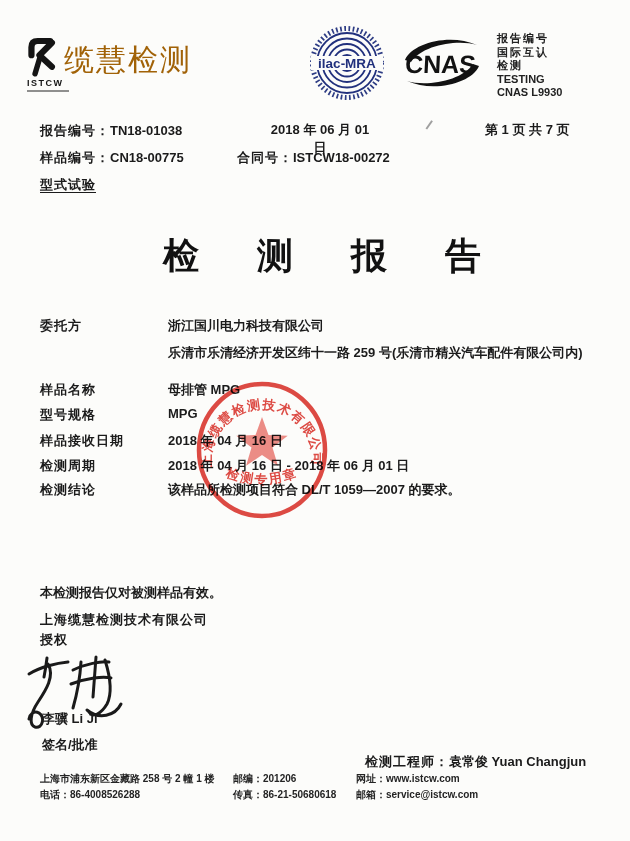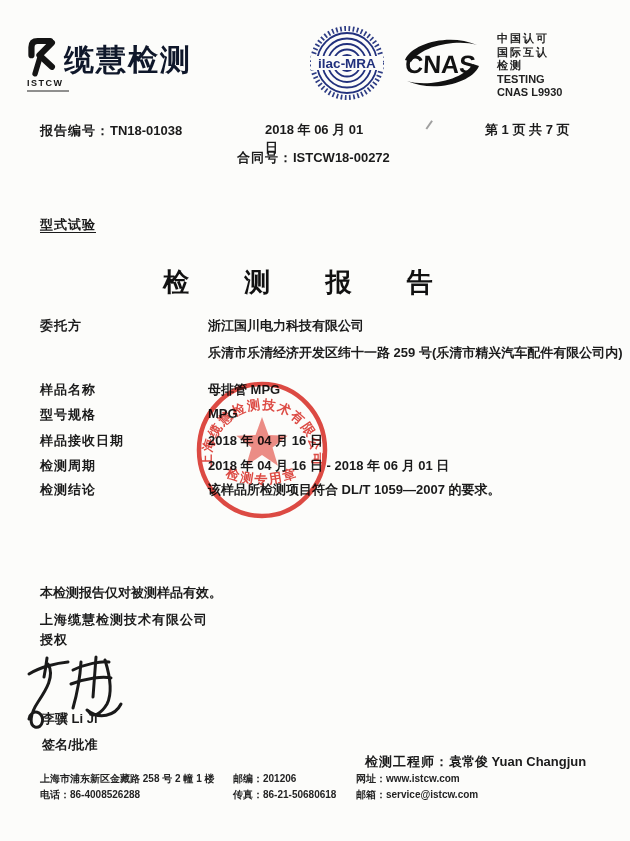--- a/index.html
+++ b/index.html
@@ -3,30 +3,30 @@
 <meta charset="utf-8">
 <style>
   * { margin:0; padding:0; box-sizing:border-box; }
   html,body { background:#e8e8e8; }
   body { font-family:"Liberation Sans","DejaVu Sans",sans-serif; }
   .page {
     position:relative; width:630px; height:841px; margin:0 auto;
     background:#fcfcfa; color:#1b1b1b; overflow:hidden;
   }
   .abs { position:absolute; }
-  .lbl { font-weight:bold; font-size:13px; letter-spacing:1px;margin-top:40px; }
+  .lbl { font-weight:bold; font-size:13px; letter-spacing:1px; }
   .val { font-weight:bold; font-size:13px; }
   .row-label { position:absolute; left:40px; font-weight:bold; font-size:13px; letter-spacing:1px; white-space:nowrap; }
-  .row-value { position:absolute; left:168px; font-weight:bold; font-size:13px; white-space:nowrap;margin-left:40px; }
+  .row-value { position:absolute; left:168px; font-weight:bold; font-size:13px; white-space:nowrap; }
   .title {
-    position:absolute; left:163px; top:232px; font-size:26px; font-weight:900;
-    letter-spacing:24px; white-space:nowrap; color:#111;margin-top:33px;
+    position:absolute; left:163px; top:232px; font-size:36px; font-weight:900;
+    letter-spacing:24px; white-space:nowrap; color:#111;
   }
   .underline { text-decoration:underline; text-underline-offset:3px; }
-  .brand-cn { position:absolute; left:64px; top:40px; font-size:30px; font-weight:700; letter-spacing:2px; color:#0f172a; white-space:nowrap; }
+  .brand-cn { position:absolute; left:64px; top:40px; font-size:30px; font-weight:400; letter-spacing:2px; color:#a16207; white-space:nowrap; }
   .istcw-word { position:absolute; left:27px; top:78px; font-size:9px; font-weight:900; letter-spacing:1.5px; color:#141414; }
   .istcw-tagline { position:absolute; left:27px; top:90px; width:42px; height:2px; background:#555; opacity:.65; }
   .accred { position:absolute; left:497px; top:32px; font-size:11px; font-weight:bold; line-height:13.5px; color:#222; }
   .accred .cn { letter-spacing:2px; }
   .meta-line { white-space:nowrap; }
   .notice {
     position:absolute; left:200px; top:662px; width:420px;
     font-size:10.5px; font-weight:bold; line-height:15.5px; color:#242424;
     text-align:justify;
   }
@@ -64,35 +64,38 @@
       <text x="38" y="42.5" text-anchor="middle" font-size="13.5" font-weight="bold" fill="#22317d" font-family="Liberation Sans, DejaVu Sans, sans-serif">ilac-MRA</text>
     </svg>
 
     <svg class="abs" style="left:398px;top:36px" width="88" height="54" viewBox="0 0 88 54">
       <path d="M7 24 C14 7 52 -3 79 9 C60 3 24 9 13 26 Z" fill="#121212"></path>
       <path d="M81 30 C74 47 36 57 9 45 C28 51 64 45 75 28 Z" fill="#121212"></path>
       <text x="44" y="37" text-anchor="middle" font-size="25" font-weight="900" fill="#121212" font-family="Liberation Sans, DejaVu Sans, sans-serif" transform="skewX(-3)">CNAS</text>
     </svg>
 
     <div class="accred">
-      <div class="cn">中国认可</div>
+      <div class="cn">报告编号</div>
       <div class="cn">国际互认</div>
       <div class="cn">检测</div>
       <div>TESTING</div>
       <div>CNAS L9930</div>
     </div>
   </div>
 
   <div class="abs meta-line" style="left:40px;top:121px">
     <span class="lbl">报告编号：</span><span class="val">TN18-01038</span>
   </div>
-  <div class="abs val" style="left:265px;top:121px;width:110px;text-align:left">2018 年 06 月 01 日</div>
+  <div class="abs val" style="left:265px;top:121px;width:110px;text-align:center">2018 年 06 月 01 日</div>
   <div class="scan-slash"></div>
   <div class="abs val" style="left:485px;top:121px">第 1 页 共 7 页</div>
 
+  <div class="abs meta-line" style="left:40px;top:148px">
+    <span class="lbl">样品编号：</span><span class="val">CN18-00775</span>
+  </div>
   <div class="abs meta-line" style="left:237px;top:148px">
     <span class="lbl">合同号：</span><span class="val">ISTCW18-00272</span>
   </div>
 
   <div class="abs lbl underline" style="left:40px;top:176px">型式试验</div>
 
   <div class="title">检 测 报 告</div>
 
   <div class="row-label" style="top:317px">委托方</div>
   <div class="row-value" style="top:317px">浙江国川电力科技有限公司</div>

